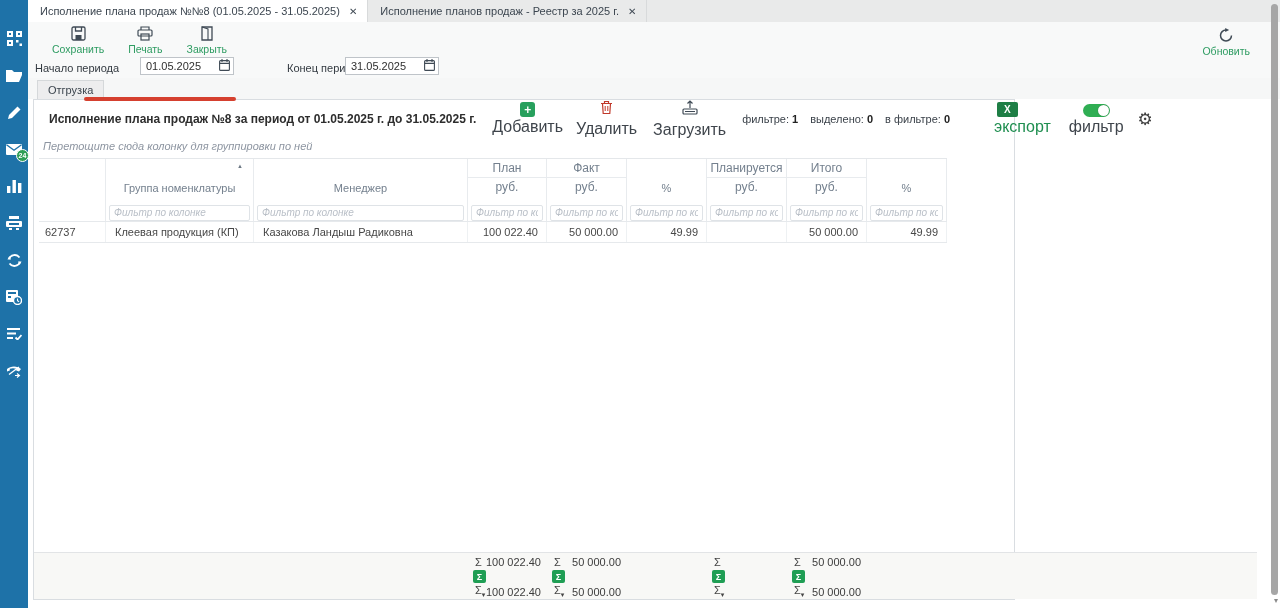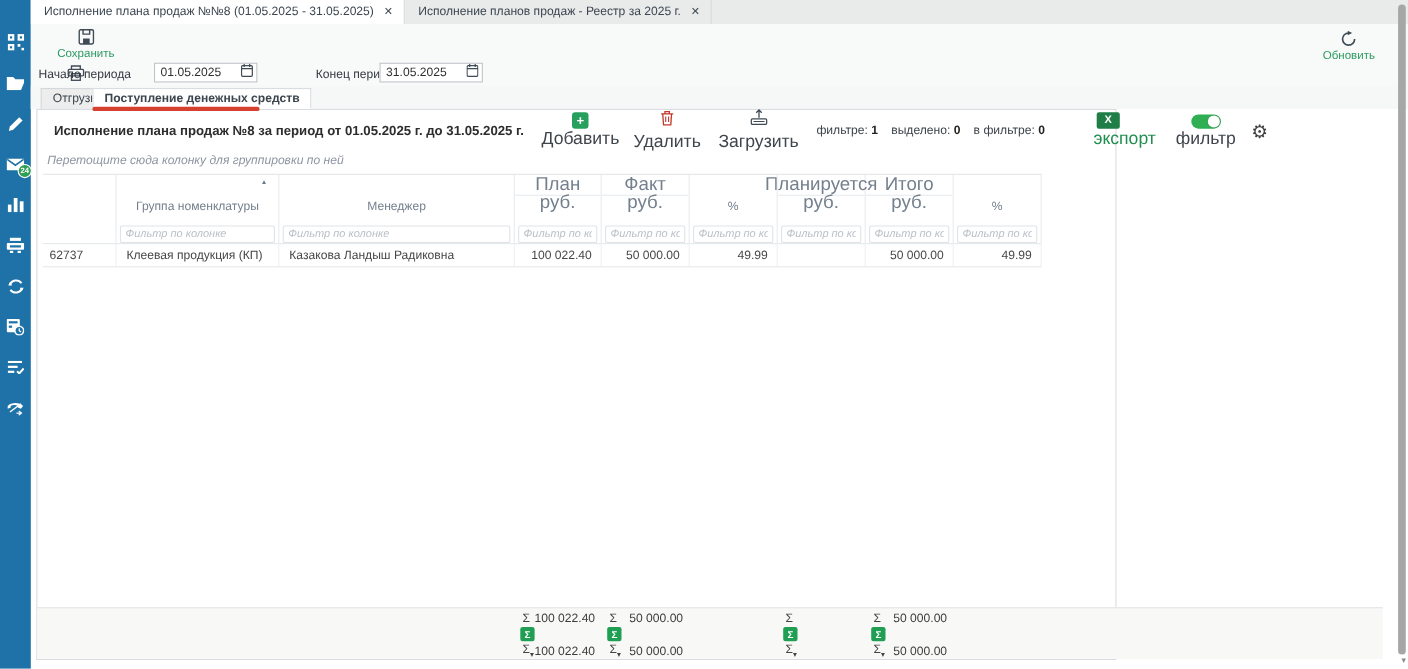--- a/index.html
+++ b/index.html
@@ -14,21 +14,21 @@
   .mail-badge { position:absolute; right:-7px; bottom:-5px; width:13px; height:13px; background:#2f9e57; border:1px solid #fff; border-radius:50%; color:#fff; font-size:7px; font-weight:bold; display:flex; align-items:center; justify-content:center; }
 
   
   .tabstrip { position:absolute; left:28px; top:0; right:0; height:22px; background:#e9eaea; display:flex; }
   .wtab { height:22px; display:flex; align-items:center; gap:9px; padding:0 10px 0 12px; font-size:11px; color:#3c4650; border-right:1px solid #d8dadb; white-space:nowrap; }
   .wtab.active { background:#fff; }
   .wtab .x { font-size:10px; font-weight:bold; color:#414b55; }
 
   
   .topband { position:absolute; left:28px; top:22px; right:0; height:77px; background:#f8f9f9; }
-  .toolbar { position:absolute; left:0; top:0; right:0; height:35px; display:flex; align-items:flex-start; padding-left:12px;flex-direction:column; }
+  .toolbar { position:absolute; left:0; top:0; right:0; height:35px; display:flex; align-items:flex-start; padding-left:12px; }
   .tbtn { display:flex; flex-direction:column; align-items:center; justify-content:flex-start; padding:4px 12px 0 12px; gap:2px; cursor:default; }
   .tbtn .lbl { font-size:10.5px; color:#2e9c62; white-space:nowrap; }
   .tbtn svg { display:block; }
   .refresh-btn { position:absolute; right:18px; top:2px; }
 
   .fieldsrow { position:absolute; left:0; top:35px; right:0; height:24px; }
   .flabel { position:absolute; top:5px; font-size:11px; color:#333a41; white-space:nowrap; }
   .dfield { position:absolute; top:0; width:94px; height:18px; background:#fff; border:1px solid #bfc4c9; display:flex; align-items:center; }
   .dfield input { border:0; outline:0; width:70px; font-size:11px; color:#2f2f2f; padding-left:5px; font-family:inherit; background:transparent; }
   .dfield .cal { margin-left:auto; margin-right:3px; }
@@ -56,21 +56,21 @@
   .toggle .knob { position:absolute; right:1px; top:1px; width:11px; height:11px; background:#fff; border-radius:50%; box-shadow:0 0 1px rgba(0,0,0,.4); }
   .gear { font-size:17px; color:#3f3f3f; margin:0 16px 0 14px; line-height:1; }
 
   .ghint { position:absolute; left:9px; top:40px; font-size:11px; font-style:italic; color:#8d95a1; }
 
   
   .tbl { position:absolute; left:5px; top:58px; width:908px; }
   .grid { display:grid; grid-template-columns:67px 148px 214px 79px 80px 80px 80px 80px 80px; }
   .hdr { border-top:1px solid #e4e7ea; }
   .hcell { border-right:1px solid #e8ebee; height:41px; position:relative; color:#74808e; font-size:11px; display:flex; align-items:flex-end; justify-content:center; padding-bottom:6px; }
-  .hsplit { border-right:1px solid #e8ebee; height:41px; display:flex; flex-direction:column; color:#74808e; font-size:17px; }
+  .hsplit { border-right:1px solid #e8ebee; height:41px; display:flex; flex-direction:column; color:#74808e; font-size:12px; }
   .hsplit .g { height:19px; border-bottom:1px solid #e8ebee; display:flex; align-items:center; justify-content:center; }
   .hsplit .s { height:22px; display:flex; align-items:flex-end; justify-content:center; padding-bottom:6px; }
   .sort-tri { position:absolute; top:4px; right:10px; font-size:6px; color:#6c7884; }
 
   .frow .fcell { border-right:1px solid #e8ebee; height:21px; padding:2px 3px; }
   .frow input { width:100%; height:16px; border:1px solid #dfe3e7; border-radius:2px; font-size:10px; font-style:italic; color:#9aa1ab; padding:0 4px; outline:none; font-family:inherit; background:#fff; }
   .frow input::placeholder { color:#b9bfc7; font-style:italic; }
 
   .drow { border-top:1px solid #e6e9ec; border-bottom:1px solid #e6e9ec; }
   .dcell { border-right:1px solid #eef1f3; height:20px; font-size:11px; color:#474747; display:flex; align-items:center; white-space:nowrap; overflow:hidden; }
@@ -267,23 +267,20 @@
               </g>
             </svg></span>
       </div>
     </div>
   </div>
 
   <div class="subtabs">
     <div class="stab inactive">
       <span>Отгрузка</span>
     </div>
-    <div class="stab active">
-      <span>Поступление денежных средств</span>
-    </div>
     <div class="red-underline"></div>
   </div>
 
   <div class="panel">
 
     <div class="phead">
       <span class="ptitle">Исполнение плана продаж №8 за период от 01.05.2025 г. до 31.05.2025 г.</span>
 
       <div class="mini-btn">
         <span class="plus-box">+</span>

